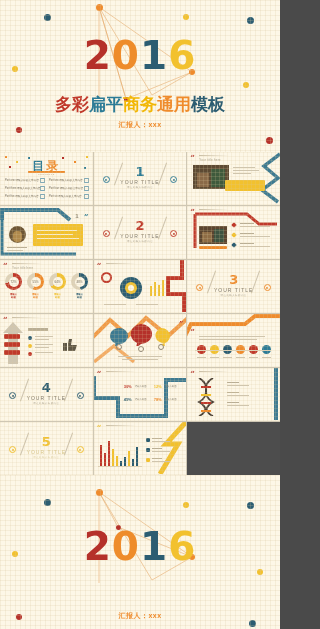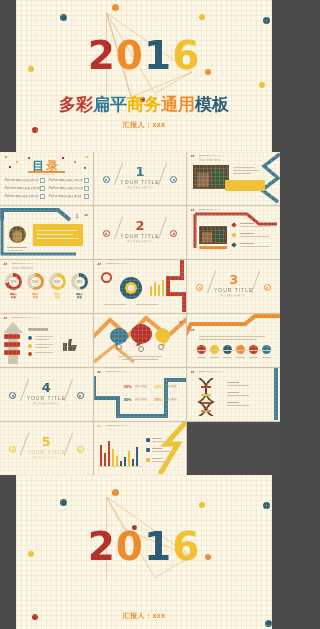--- a/index.html
+++ b/index.html
@@ -7,21 +7,21 @@
   #page{position:relative;width:280px;height:629px;overflow:hidden;background:#4a4a4a;}
 
   
   .paper{background:#fdf7e7;position:relative;overflow:hidden;}
   .paper::after{content:"";position:absolute;inset:0;
     background-image:linear-gradient(to right,rgba(220,200,160,.22) 1px,transparent 1px),
                      linear-gradient(to bottom,rgba(220,200,160,.22) 1px,transparent 1px);
     background-size:5px 5px;pointer-events:none;}
 
   
-  .banner{position:absolute;left:16px;width:256px;}
+  .banner{position:absolute;left:0;width:280px;}
   #banner-top{top:0;height:152px;}
   #banner-bottom{top:475px;height:154px;}
   .banner .inner{position:absolute;inset:0;}
 
   .dot{position:absolute;border-radius:50%;}
   .netline{position:absolute;left:0;top:0;width:100%;height:100%;pointer-events:none;}
 
   .year{position:absolute;left:0;width:100%;text-align:center;
         font-family:"DejaVu Sans",sans-serif;font-weight:bold;font-size:39px;
         letter-spacing:1px;line-height:1;z-index:4;}

